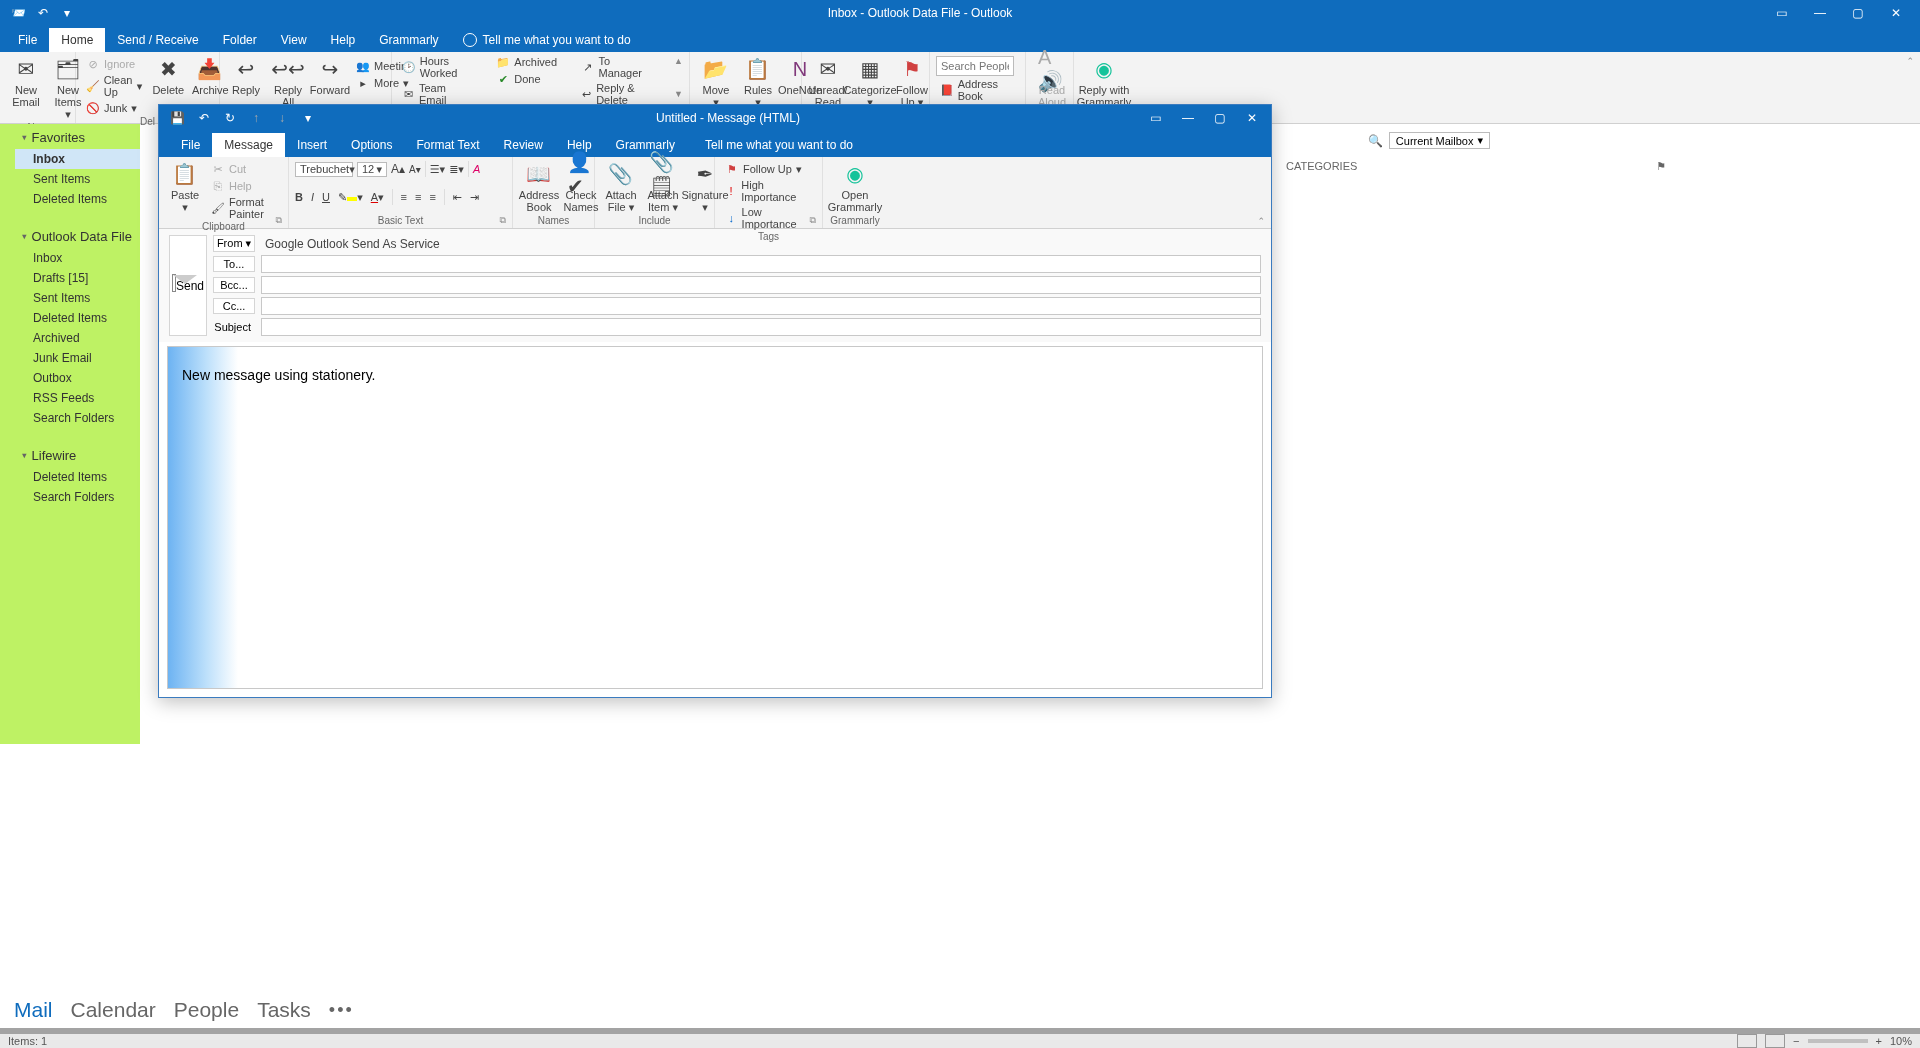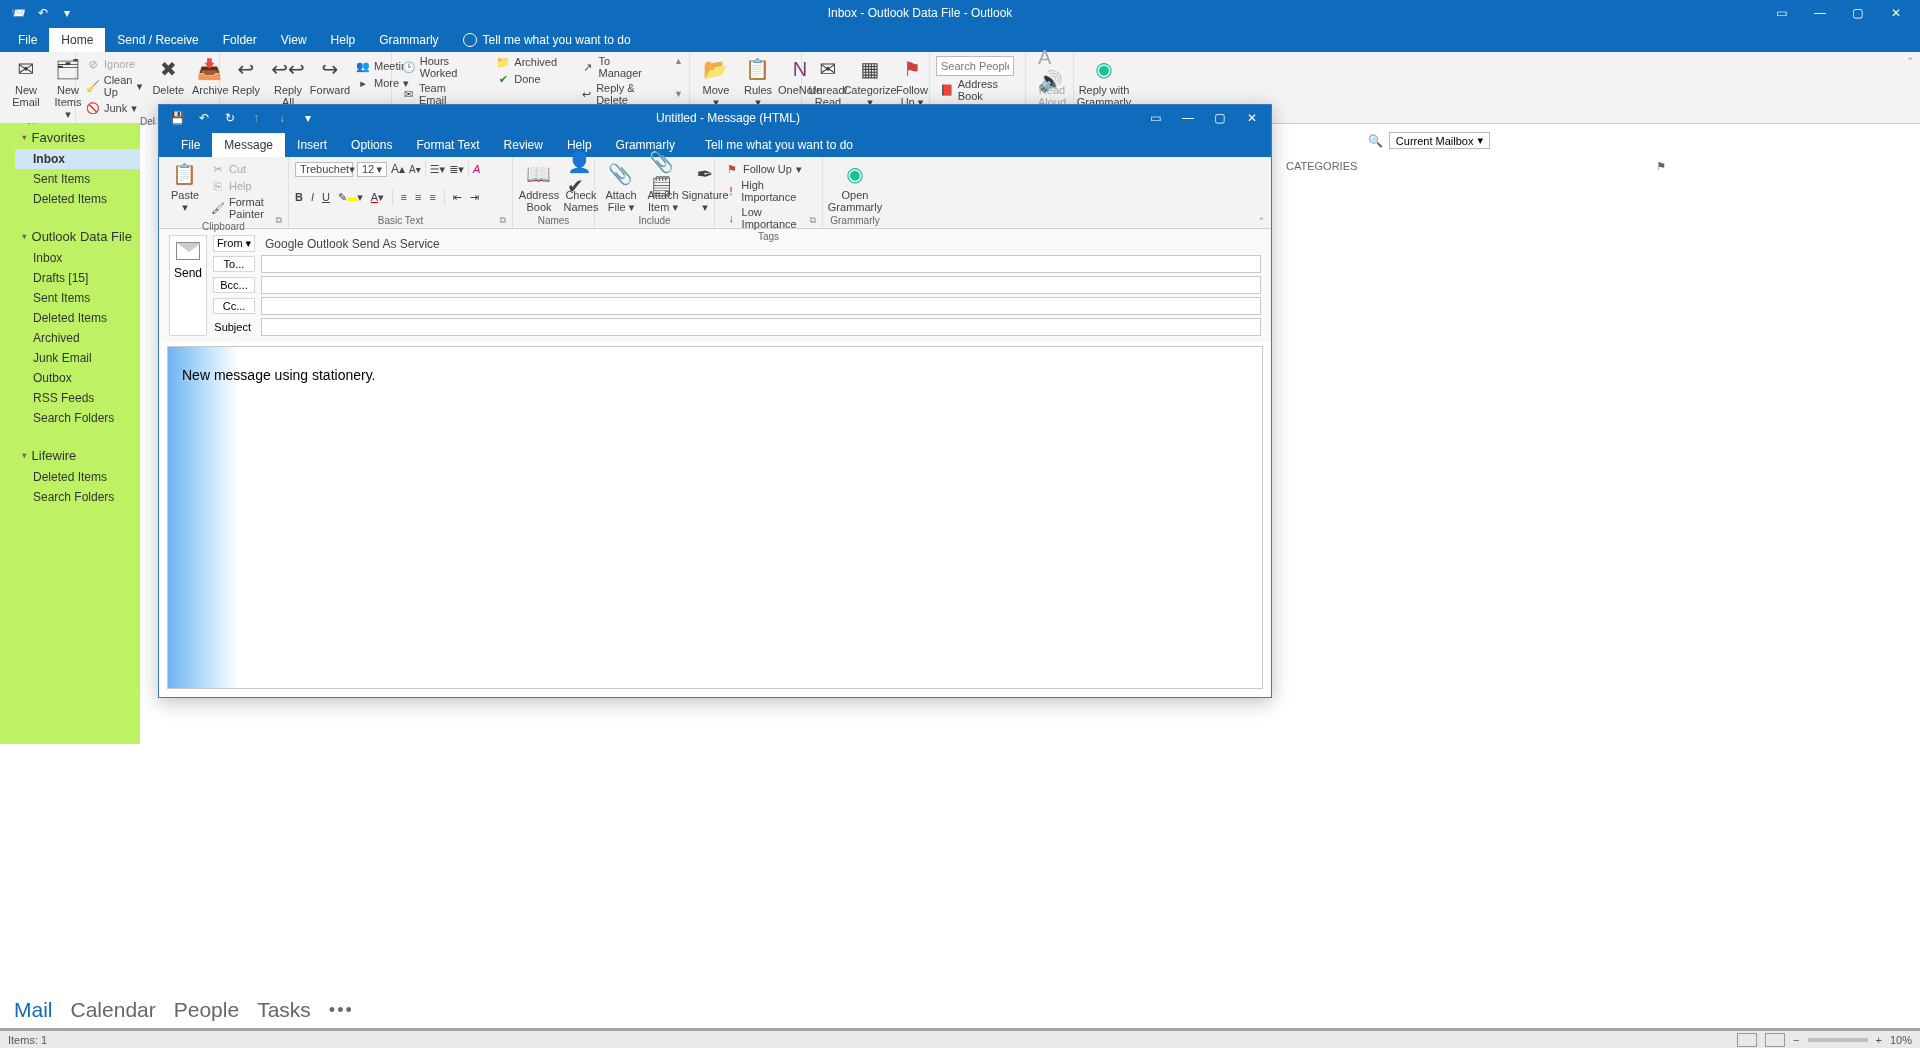--- a/index.html
+++ b/index.html
@@ -41,21 +41,21 @@
 .leftnav .itm.sel { background:#d0e6f7; font-weight:600; }
 .nav-collapse { position:absolute; left:128px; top:128px; font-size:10px; color:#777; }
 
 
 .bottomnav { position:absolute; left:0; bottom:20px; height:36px; display:flex; align-items:center; gap:18px; padding-left:14px; font-size:21px; color:#666; }
 .bottomnav .nav { cursor:default; font-weight:300; }
 .bottomnav .nav.active { color:#0f6cbd; }
 .bottomnav .dots { font-size:18px; letter-spacing:2px; }
 
 
-.statusbar { position:absolute; left:0; bottom:0; height:20px; width:100%; background:#e9e9e9; border-top:3px solid #a3a3a3; display:flex; align-items:center; font-size:11px; color:#555; padding:0 8px; justify-content:space-between; }
+.statusbar { position:absolute; left:0; bottom:0; height:20px; width:100%; background:#e9e9e9; border-top:6px solid #a3a3a3; display:flex; align-items:center; font-size:11px; color:#555; padding:0 8px; justify-content:space-between; }
 .statusbar .right { display:flex; align-items:center; gap:8px; }
 .statusbar .right .vbtn { width:20px; height:14px; border:1px solid #999; display:inline-block; }
 
 
 .rightcol { position:absolute; right:434px; top:160px; font-size:11px; color:#666; width:200px; }
 .searchrt { position:absolute; right:430px; top:132px; display:flex; align-items:center; gap:6px; font-size:11px; }
 .searchrt .glass { font-size:12px; color:#555; }
 .searchrt .scope { border:1px solid #bbb; padding:1px 6px; background:#fff; display:flex; align-items:center; gap:4px; }
 
 
@@ -67,21 +67,21 @@
 .compose .ctitle .winctl { display:flex; gap:2px; padding-right:4px; }
 .compose .ctitle .winctl span { width:30px; height:22px; display:flex; align-items:center; justify-content:center; }
 .compose .ctabs { height:26px; background:#0f6cbd; display:flex; align-items:flex-end; font-size:12px; color:#fff; padding-left:10px; }
 .compose .ctabs .tab { padding:5px 12px; cursor:default; }
 .compose .ctabs .tab.active { background:#fff; color:#333; }
 .compose .ctabs .tellme { display:flex; align-items:center; gap:6px; padding:5px 12px; }
 .compose .cribbon { height:72px; background:#f3f3f3; border-bottom:1px solid #d0d0d0; display:flex; font-size:11px; color:#444; position:relative; }
 
 
 .headers { background:#f9f9f9; padding:6px 10px; display:flex; gap:6px; font-size:12px; }
-.sendcol { width:38px; display:flex; flex-direction:column; align-items:center; border:1px solid #d5d5d5; padding:6px 2px; background:#fff; cursor:default; }
+.sendcol { width:38px; display:flex; align-items:center; border:1px solid #d5d5d5; padding:6px 2px; background:#fff; cursor:default; }
 .sendcol .env { width:24px; height:18px; border:1px solid #888; margin-bottom:6px; position:relative; }
 .sendcol .env::after { content:''; position:absolute; left:0; right:0; top:0; border-left:12px solid transparent; border-right:12px solid transparent; border-top:9px solid #ccc; }
 .fieldcol { flex:1; display:flex; flex-direction:column; gap:3px; }
 .fieldrow { display:flex; align-items:center; gap:6px; }
 .fieldrow .label { width:42px; text-align:center; border:1px solid #d5d5d5; background:#fff; padding:1px 0; font-size:11px; cursor:default; }
 .fieldrow .label.plain { border:none; background:none; text-align:right; padding-right:4px; }
 .fieldrow input { flex:1; border:1px solid #c8c8c8; height:18px; font-size:11px; padding:1px 4px; }
 .fromval { font-size:12px; color:#444; padding-left:4px;text-align:center; }
 
 

